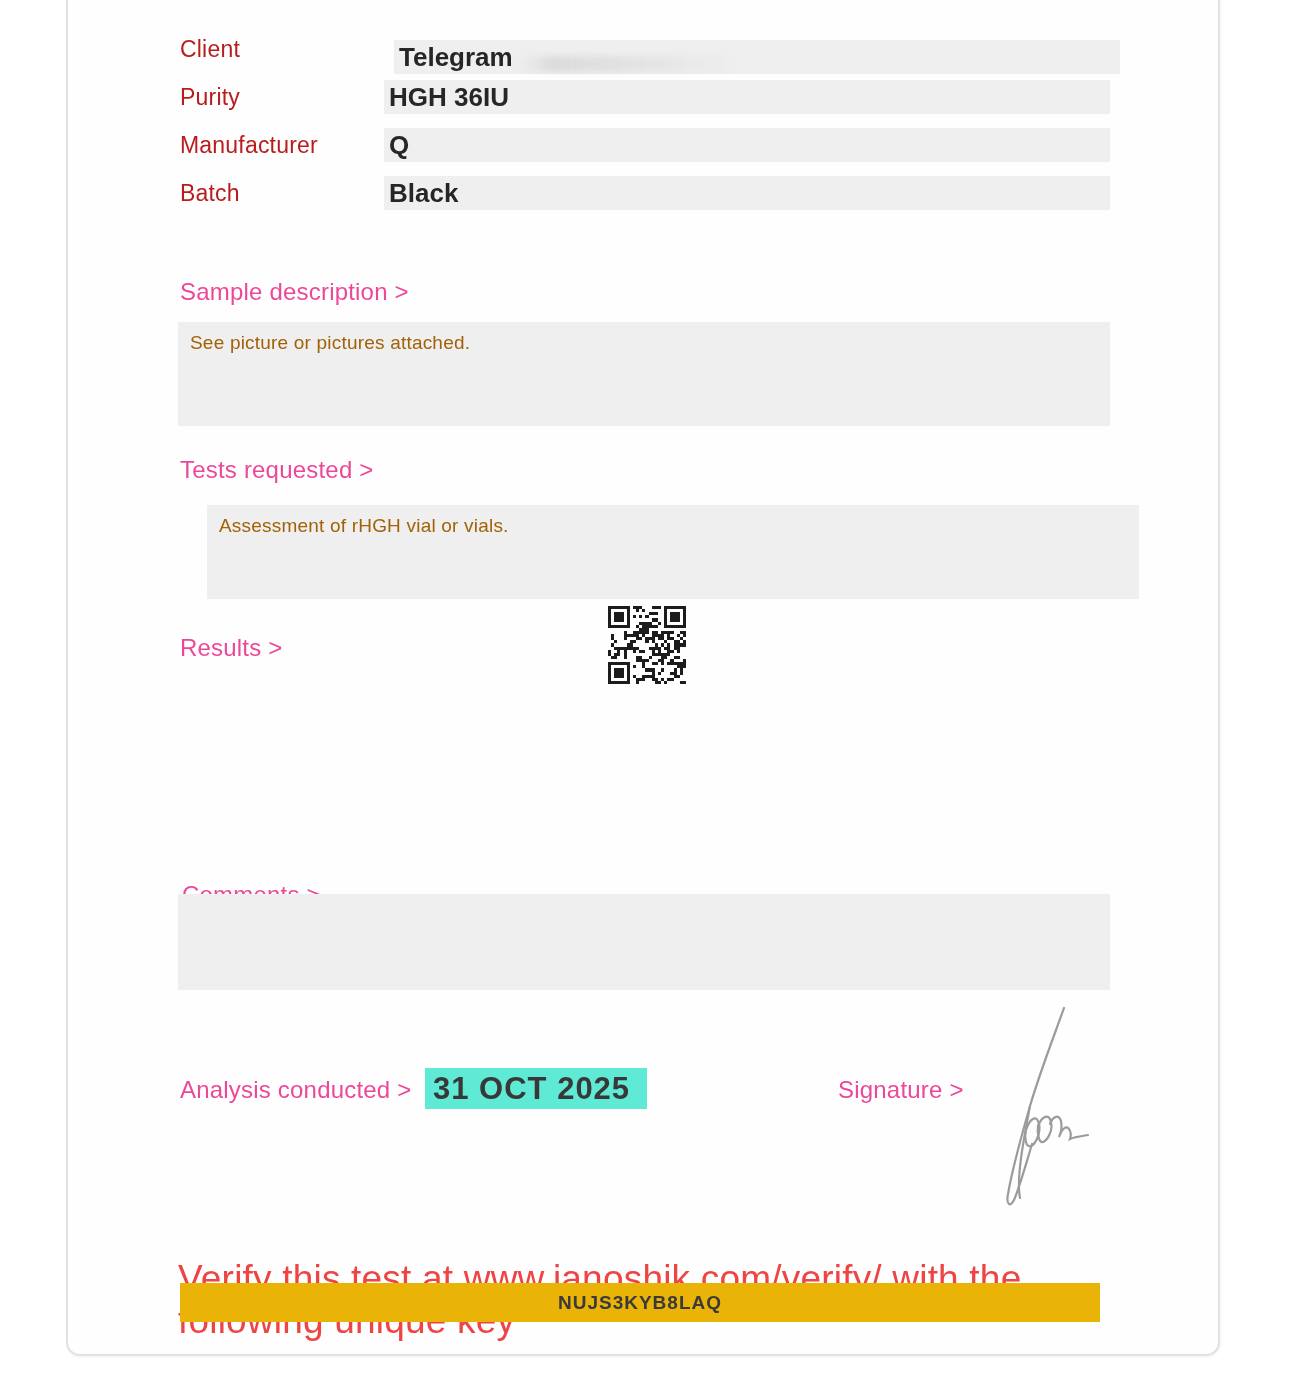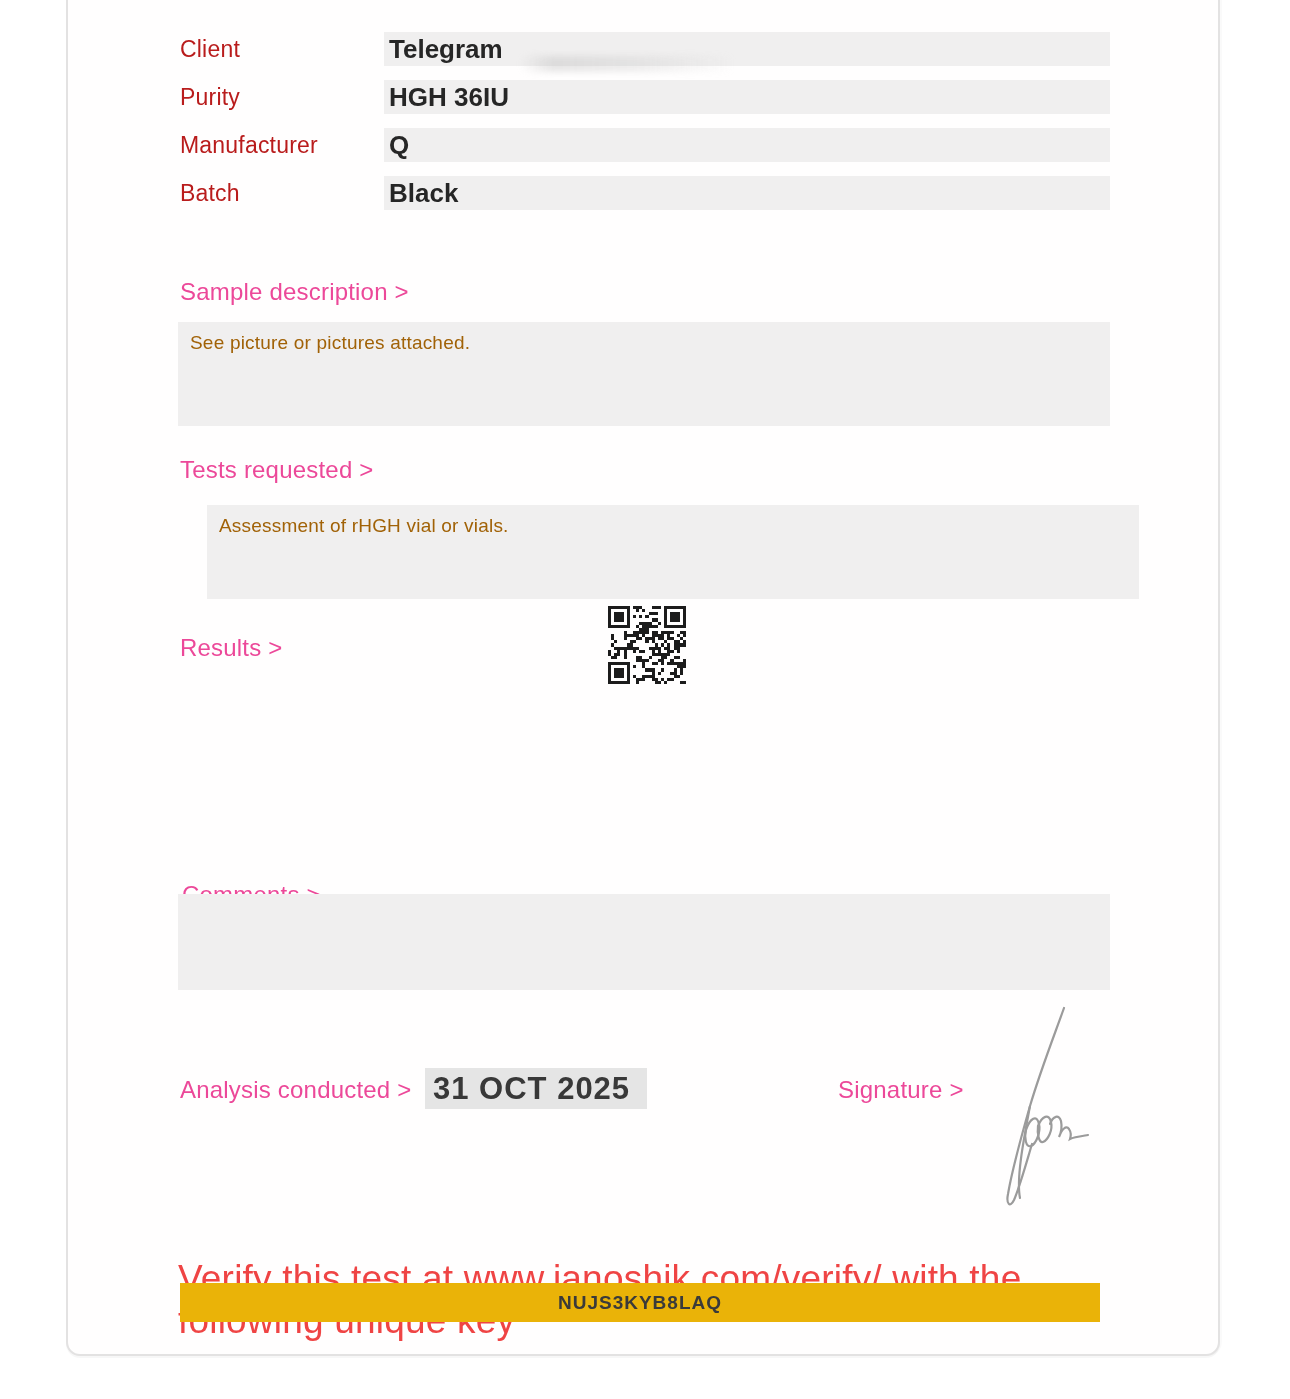--- a/index.html
+++ b/index.html
@@ -81,21 +81,21 @@
     border-top: 1px solid #4c4c4c;
     padding-left: 14px;
     height: 39px;
   }
   table.results td.val { border-left: 2px solid #69a274; }
   table.results tr + tr td { border-top: 1px solid #4c4c4c; }
 
   
   .date-box {
     left: 425px; top: 1068px; width: 222px; height: 41px;
-    background: #e5e5e5;
+    background: #5eead4;
     font-size: 31px; font-weight: 700;
     color: #383838;
     line-height: 41px;
     padding-left: 8px;
     letter-spacing: 1px;
   }
   .verify-line {
     left: 178px; top: 1229px; width: 940px;
     color: #ef4444;
     font-size: 37px;
@@ -113,21 +113,21 @@
   }
   .sig-svg { left: 980px; top: 998px; width: 120px; height: 222px; }
 </style>
 </head>
 <body>
 
 <div class="page">
   <div class="card"></div>
 
   <div class="abs field-label" style="left:180px; top:32px;">Client</div>
-  <div class="abs field-box" style="top:32px;">Telegram</div>
+  <div class="abs field-box" style="top:40px;margin-left:10px;">Telegram</div>
   <div class="abs redaction"></div>
 
   <div class="abs field-label" style="left:180px; top:80px;">Purity</div>
   <div class="abs field-box" style="top:80px;">HGH 36IU</div>
 
   <div class="abs field-label" style="left:180px; top:128px;">Manufacturer</div>
   <div class="abs field-box" style="top:128px;">Q</div>
 
   <div class="abs field-label" style="left:180px; top:176px;">Batch</div>
   <div class="abs field-box" style="top:176px;">Black</div>

